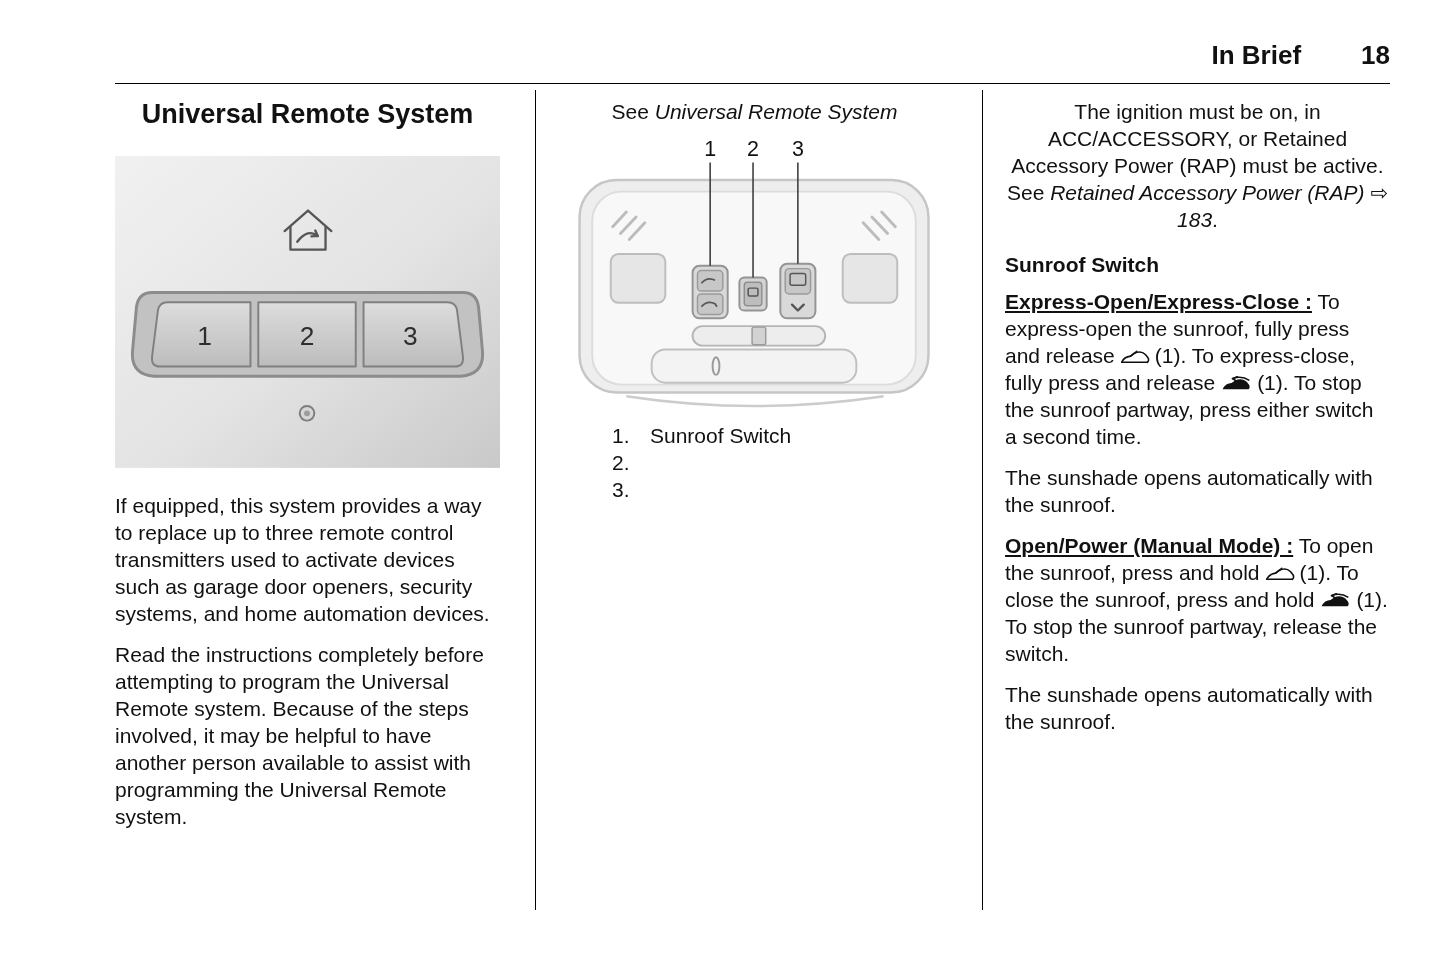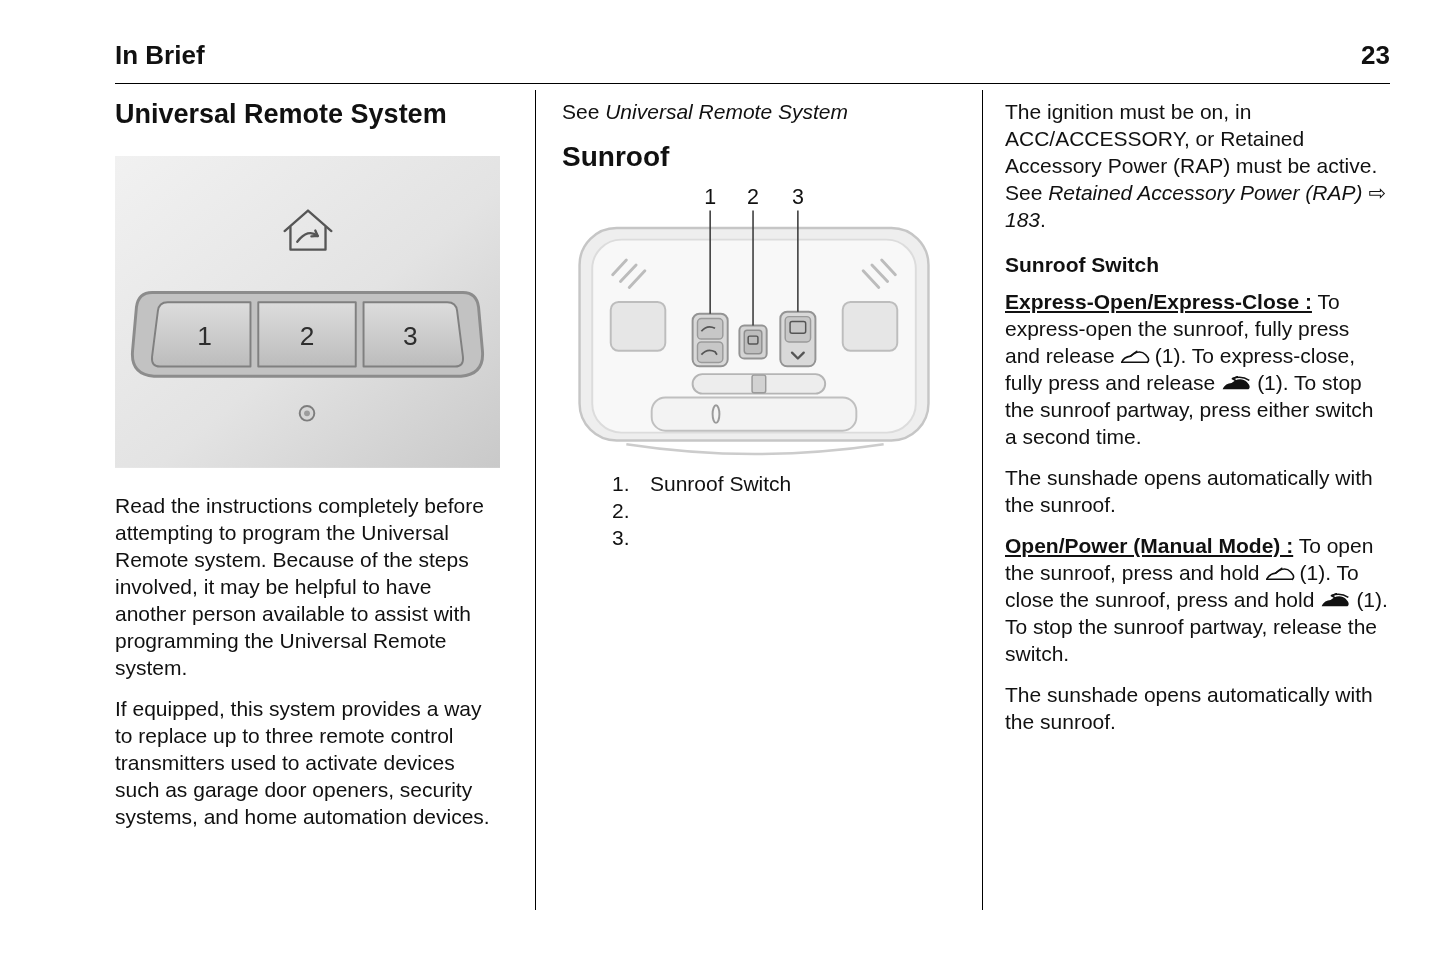--- a/index.html
+++ b/index.html
@@ -7,32 +7,32 @@
   body {
     width: 1445px; height: 965px;
     background: #ffffff;
     font-family: "Liberation Sans", sans-serif;
     color: #111;
     overflow: hidden;
   }
   .page { padding: 40px 55px 0 115px; }
 
   .page-header {
-    display: flex; justify-content: space-between; align-items: baseline;
-    gap: 43px; font-weight: bold; font-size: 26px;
+    display: flex; justify-content: flex-end; align-items: baseline;
+    gap: 60px; font-weight: bold; font-size: 26px;
     padding-bottom: 12px;
   }
   .header-rule { border-top: 1.6px solid #000; height: 0; }
 
   .columns { display: flex; margin-top: 6px; min-height: 820px; }
   .col { flex: 1; padding: 8px 26px 0 26px; min-width: 0; }
   .col:first-child { padding-left: 0; }
   .col:last-child { padding-right: 0; padding-left: 22px; }
   .col + .col { border-left: 1.6px solid #000; margin-left: 9px; }
-  .col > :first-child { margin-top: 0; }
+  .col > :first-child { margin-top: 0; text-align: center; }
 
   h1.doc-h1 { font-size: 27px; line-height: 32px; margin: 0 0 12px 0; font-weight: bold; }
   h1.doc-h1.sunroof { font-size: 28px; margin: 16px 0 14px 0; }
 
   p.body-text { font-size: 21px; line-height: 27px; margin: 0 0 14px 0; }
   .bold { font-weight: bold; text-decoration: underline; }
   .italic { font-style: italic; }
   .arrow-glyph { font-style: normal; }
   .ref-line { display: block; }
 
@@ -49,21 +49,21 @@
 
   .inline-icon { display: inline-block; vertical-align: -2px; margin: 0 5px; }
 </style>
 </head>
 <body>
 
 <div class="page">
 
   <div class="page-header">
     <span>In Brief</span>
-    <span>23</span>
+    <span>18</span>
   </div>
   <div class="header-rule"></div>
 
   <div class="columns">
 
     <section class="col">
       <h1 class="doc-h1">Universal Remote System</h1>
 
       <div class="figure">
         <svg viewBox="0 0 395 320" xmlns="http://www.w3.org/2000/svg">
@@ -94,30 +94,29 @@
             <text x="197" y="194" text-anchor="middle" font-size="27" fill="#2e2e2e">2</text>
             <text x="303" y="194" text-anchor="middle" font-size="27" fill="#2e2e2e">3</text>
           </g>
           <g>
             <circle cx="197" cy="264" r="7.5" fill="#d6d6d6" stroke="#7d7d7d" stroke-width="2"></circle>
             <circle cx="197" cy="264" r="3" fill="#9c9c9c"></circle>
           </g>
         </svg>
       </div>
 
+      <p class="body-text">If equipped, this system provides a way to replace up to three remote control transmitters used to activate devices such as garage door openers, security systems, and home automation devices.</p>
       <p class="body-text">Read the instructions completely before attempting to program the Universal Remote system. Because of the steps involved, it may be helpful to have another person available to assist with programming the Universal Remote system.</p>
-      <p class="body-text">If equipped, this system provides a way to replace up to three remote control transmitters used to activate devices such as garage door openers, security systems, and home automation devices.</p>
     </section>
 
     <section class="col">
       <p class="body-text">
         <span>See </span><span class="italic">Universal Remote System</span>
       </p>
 
-      <h1 class="doc-h1 sunroof">Sunroof</h1>
 
       <div class="figure console">
         <svg viewBox="0 0 395 280" xmlns="http://www.w3.org/2000/svg">
 
           <rect x="18" y="42" width="358" height="218" rx="38" fill="#eeeeee" stroke="#c6c6c6" stroke-width="2.5"></rect>
           <rect x="31" y="54" width="332" height="198" rx="30" fill="#f8f8f8" stroke="#dcdcdc" stroke-width="2"></rect>
           <g stroke="#bcbcbc" stroke-width="3" stroke-linecap="round">
             <path d="M52 90 l14 -15"></path>
               <path d="M60 97 l16 -17"></path>
               <path d="M69 103 l16 -17"></path>

